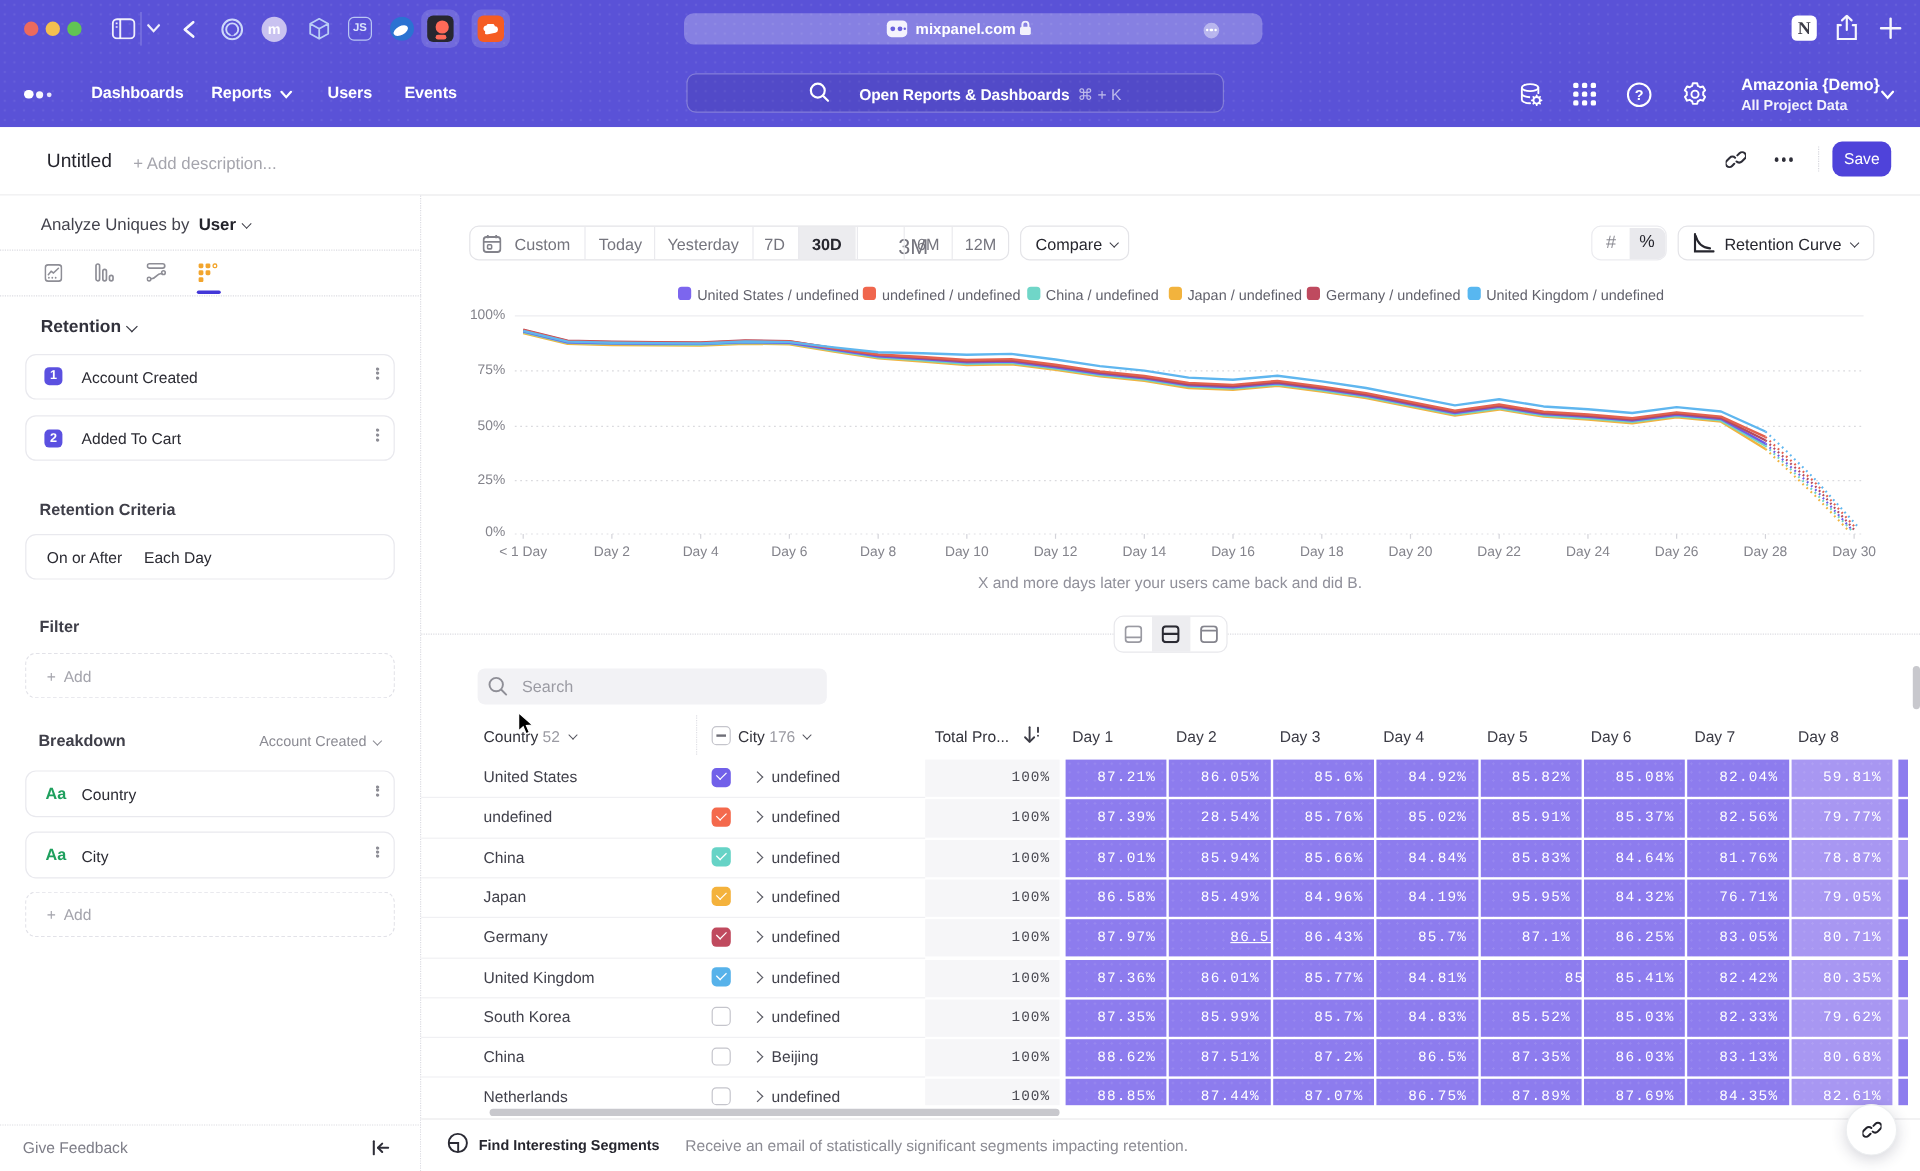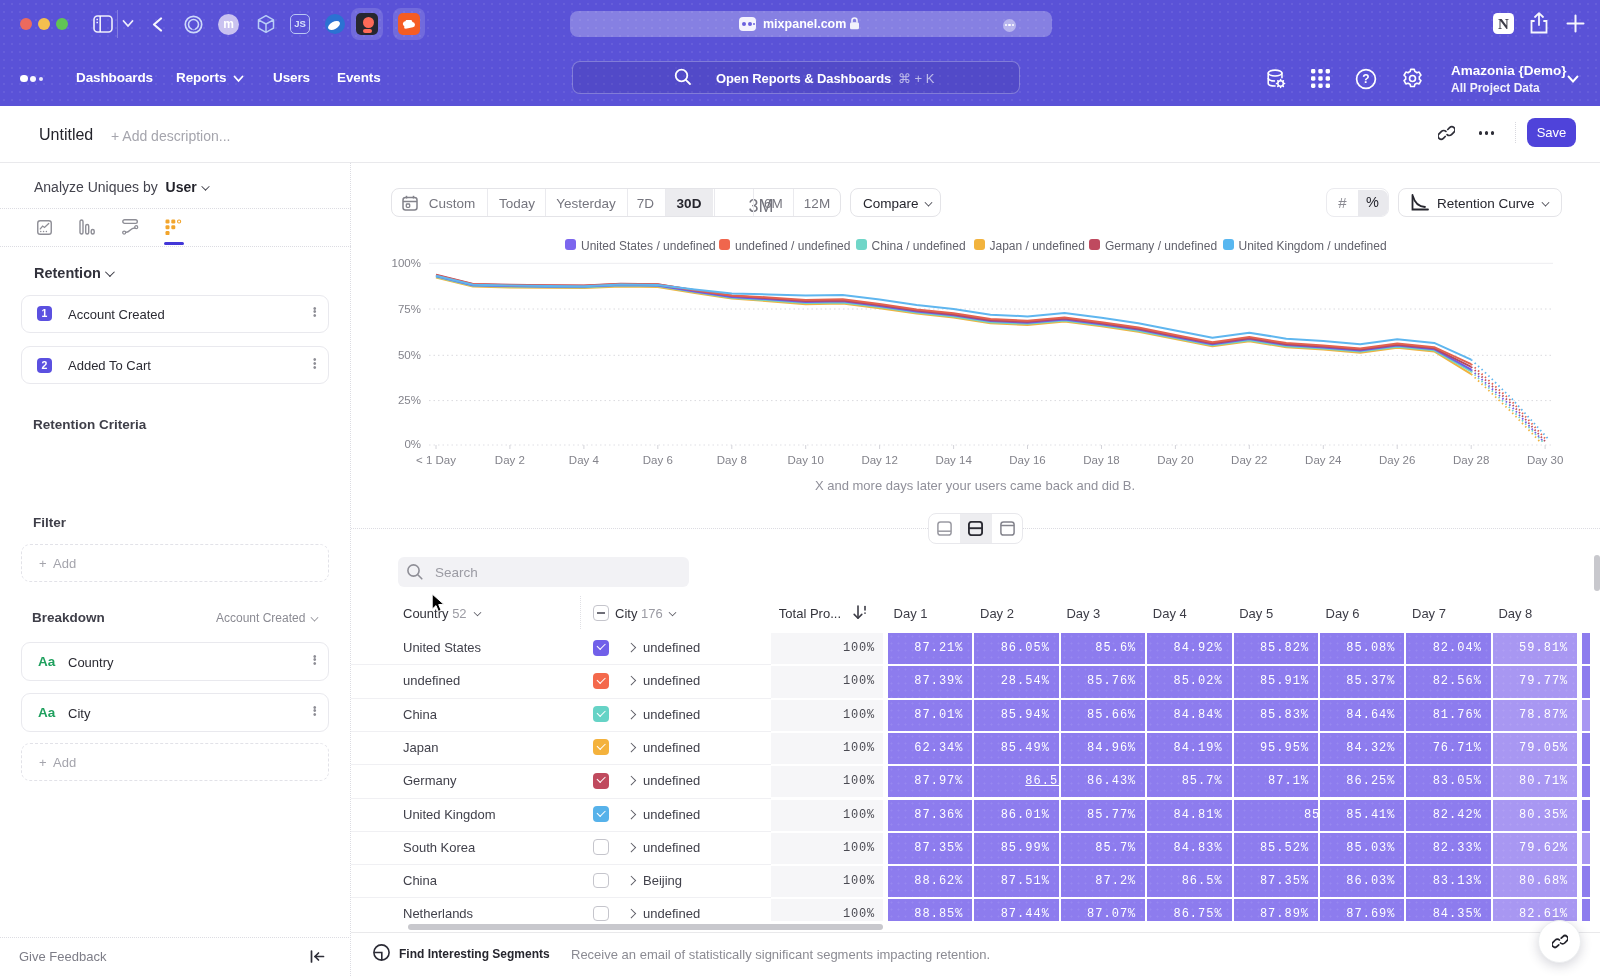--- a/index.html
+++ b/index.html
@@ -227,20 +227,24 @@
     <div class="badge">1</div>
     <div class="abs" style="left:46px;top:11px;font-size:13px;color:#2b2b33;font-weight:500;">Account Created</div>
     <div class="dots3">•<br>•<br>•</div>
   </div>
   <div class="scard" style="top:183px;height:38px;">
     <div class="badge">2</div>
     <div class="abs" style="left:46px;top:11px;font-size:13px;color:#2b2b33;font-weight:500;">Added To Cart</div>
     <div class="dots3">•<br>•<br>•</div>
   </div>
   <div class="abs" style="left:33px;top:254px;font-size:13.5px;color:#3f3f49;font-weight:600;">Retention Criteria</div>
+  <div class="scard" style="top:281.5px;height:38px;">
+    <div class="abs" style="left:17px;top:11px;font-size:13px;color:#2b2b33;font-weight:500;">On or After</div>
+    <div class="abs" style="left:98px;top:11px;font-size:13px;color:#2b2b33;font-weight:500;">Each Day</div>
+  </div>
   <div class="abs" style="left:33px;top:352px;font-size:13.5px;color:#3f3f49;font-weight:600;">Filter</div>
   <div class="dashcard" style="top:380.5px;height:38px;">
     <div class="abs" style="left:17px;top:11px;">+&nbsp; Add</div>
   </div>
   <div class="abs" style="left:32px;top:446.5px;font-size:13.5px;color:#3f3f49;font-weight:600;">Breakdown</div>
   <div class="abs" style="left:216px;top:448px;font-size:12px;color:#8b8b93;">Account Created</div>
   <span class="chev-d" style="position:absolute;left:311px;top:451px;color:#8b8b93;transform:rotate(45deg) scale(0.8);"></span>
   <div class="scard" style="top:479px;height:39px;">
     <div class="abs" style="left:16px;top:11px;font-size:13.5px;color:#1fa05e;font-weight:600;">Aa</div>
     <div class="abs" style="left:46px;top:11.5px;font-size:13px;color:#2b2b33;font-weight:500;">Country</div>
@@ -496,21 +500,21 @@
 <div class="abs" style="left:1581.6px;top:699.6px;width:8.9px;height:31.3px;background:#a897f2;"></div>
 <div class="abs" style="left:351px;top:730.9px;width:420px;height:1px;background:#f0f0f3;"></div>
 <div class="abs" style="left:403px;top:739.9px;font-size:13px;color:#41414b;">Japan</div>
 <div class="abs" style="left:593px;top:739.4px;width:16px;height:16px;border-radius:4px;background:#f4b23c;"></div>
 <div class="abs" style="left:596.6px;top:743.1px;width:8px;height:4.5px;border-left:1.8px solid #fff;border-bottom:1.8px solid #fff;transform:rotate(-45deg);"></div>
 <div class="abs" style="left:628px;top:743.9px;width:6.5px;height:6.5px;border-top:1.5px solid #5d5d66;border-right:1.5px solid #5d5d66;transform:rotate(45deg);"></div>
 <div class="abs" style="left:643px;top:739.9px;font-size:13px;color:#41414b;">undefined</div>
 <div class="abs" style="left:771px;top:732.9px;width:112px;height:31.3px;background:#f6f6f8;"></div>
 <div class="abs celltxt" style="left:771px;top:740.9px;width:104px;text-align:right;color:#4a4a52;letter-spacing:0.8px;">100%</div>
 <div class="pcell" style="left:888.0px;top:732.9px;width:84.4px;height:31.3px;"></div>
-<div class="abs celltxt" style="left:888.0px;top:740.9px;width:75.5px;text-align:right;">62.34%</div>
+<div class="abs celltxt" style="left:888.0px;top:740.9px;width:75.5px;text-align:right;">86.58%</div>
 <div class="pcell" style="left:974.4px;top:732.9px;width:84.4px;height:31.3px;"></div>
 <div class="abs celltxt" style="left:974.4px;top:740.9px;width:75.5px;text-align:right;">85.49%</div>
 <div class="pcell" style="left:1060.8px;top:732.9px;width:84.4px;height:31.3px;"></div>
 <div class="abs celltxt" style="left:1060.8px;top:740.9px;width:75.5px;text-align:right;">84.96%</div>
 <div class="pcell" style="left:1147.2px;top:732.9px;width:84.4px;height:31.3px;"></div>
 <div class="abs celltxt" style="left:1147.2px;top:740.9px;width:75.5px;text-align:right;">84.19%</div>
 <div class="pcell" style="left:1233.6px;top:732.9px;width:84.4px;height:31.3px;"></div>
 <div class="abs celltxt" style="left:1233.6px;top:740.9px;width:75.5px;text-align:right;">95.95%</div>
 <div class="pcell" style="left:1320.0px;top:732.9px;width:84.4px;height:31.3px;"></div>
 <div class="abs celltxt" style="left:1320.0px;top:740.9px;width:75.5px;text-align:right;">84.32%</div>

